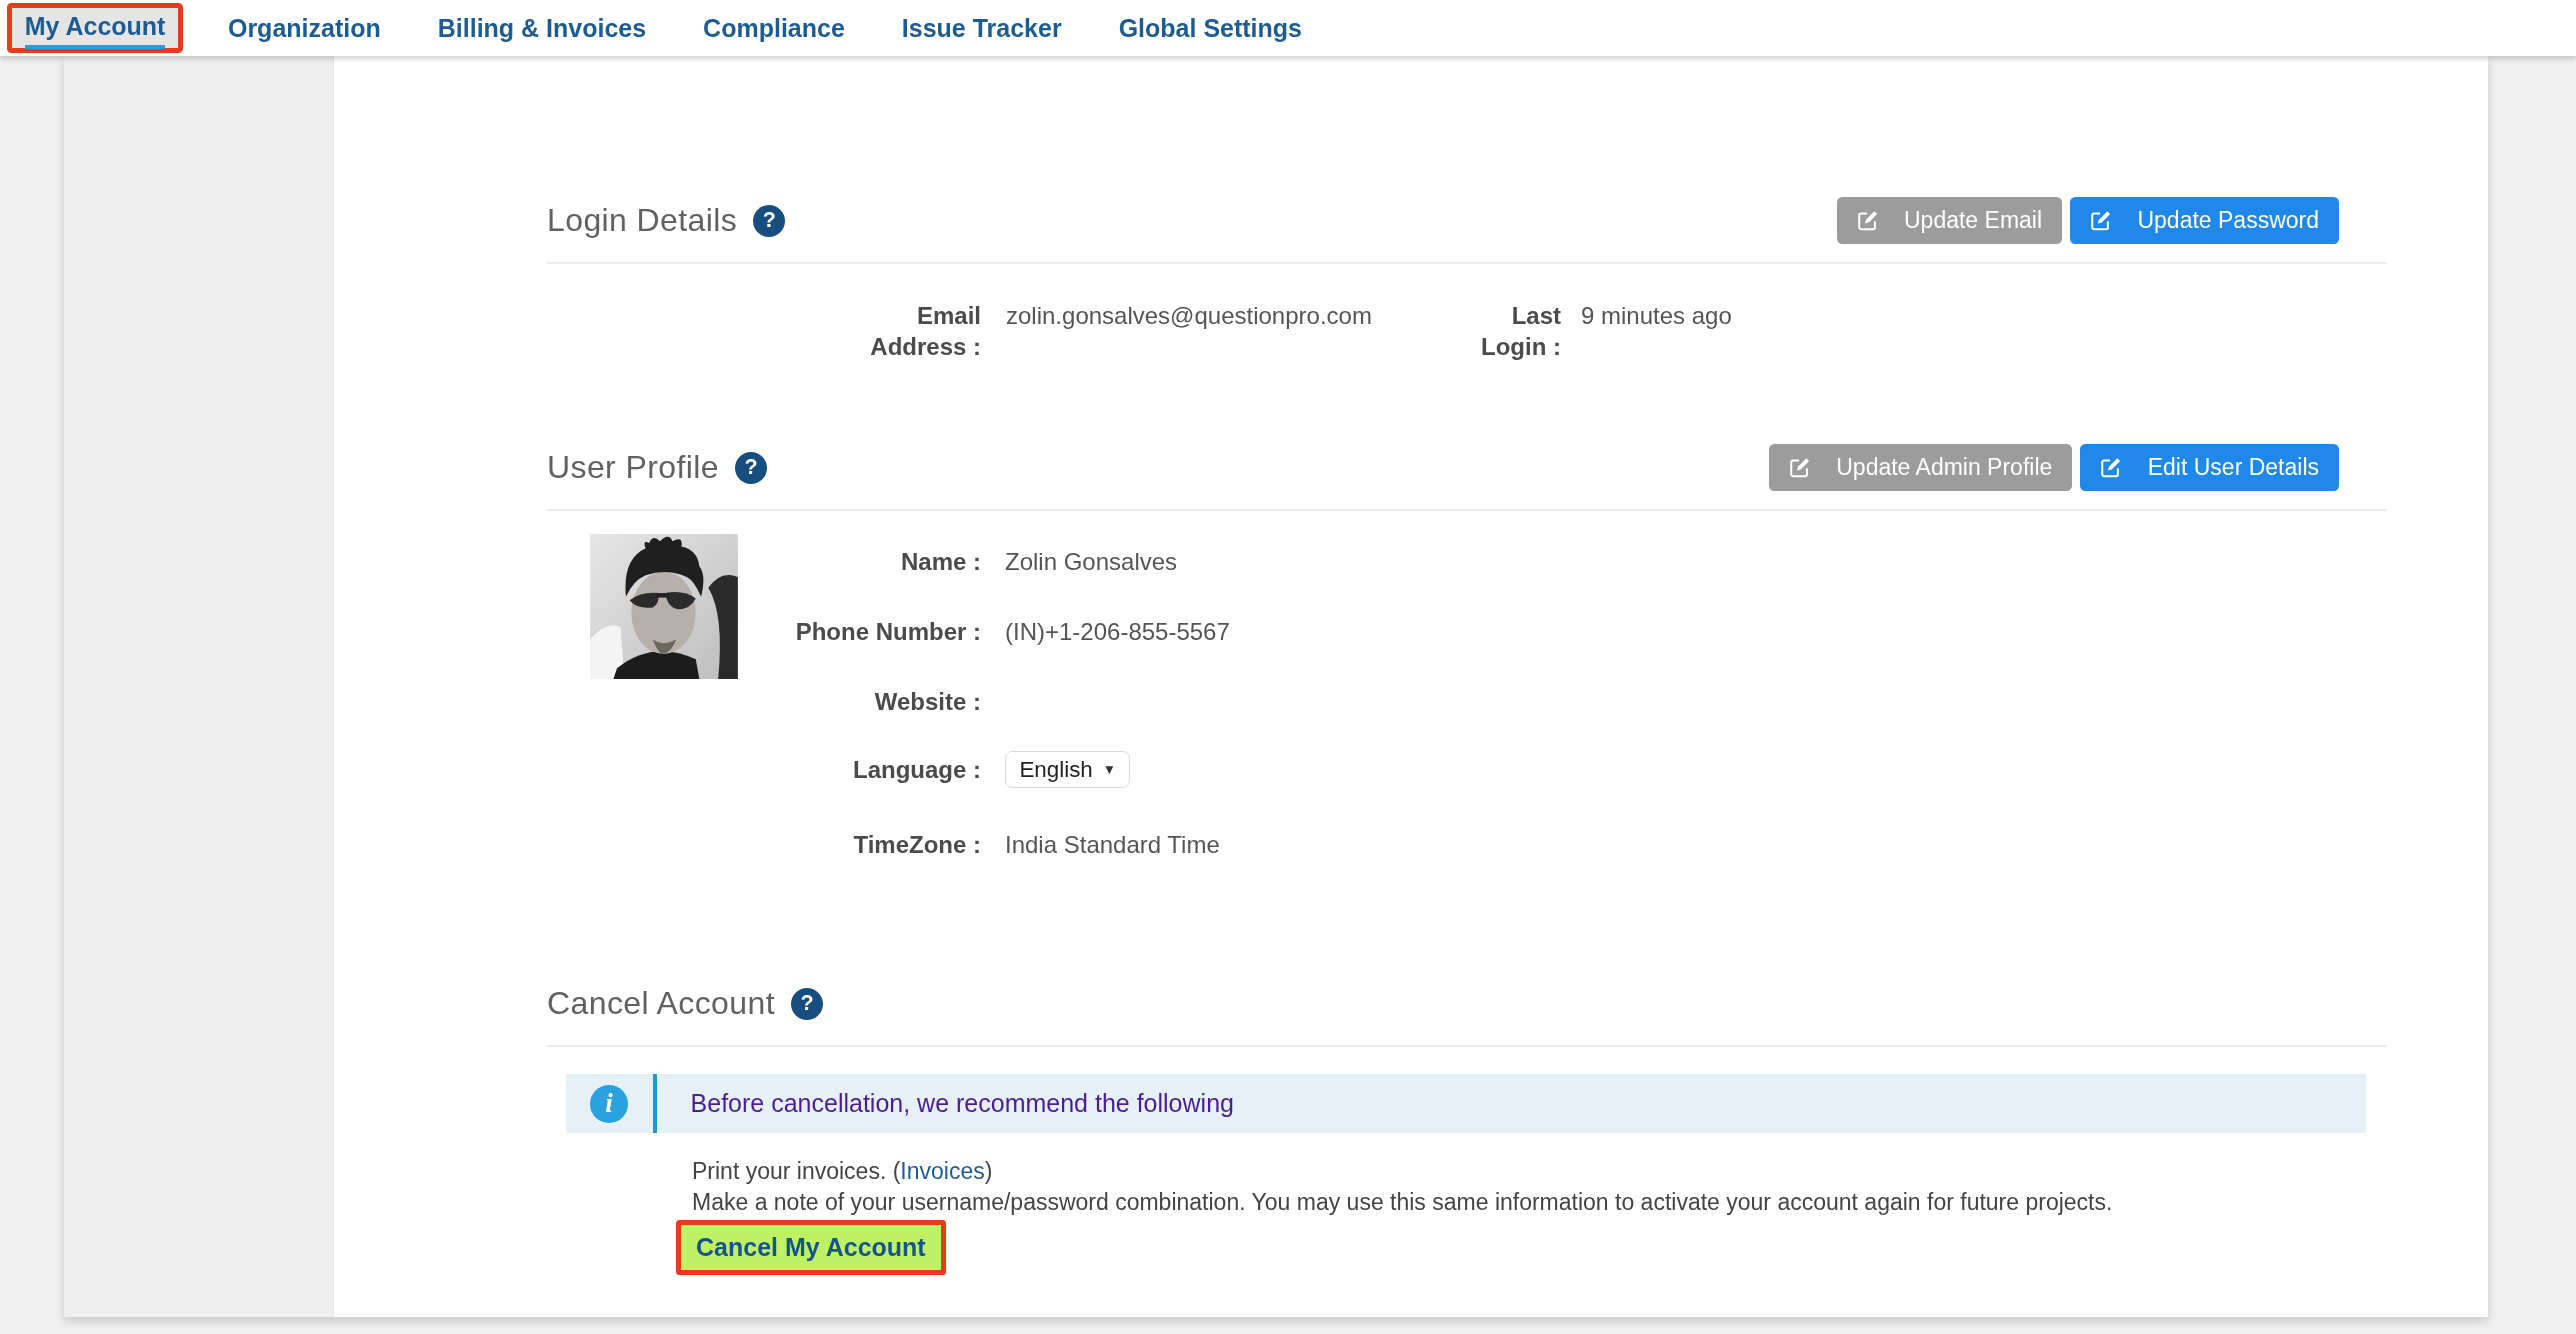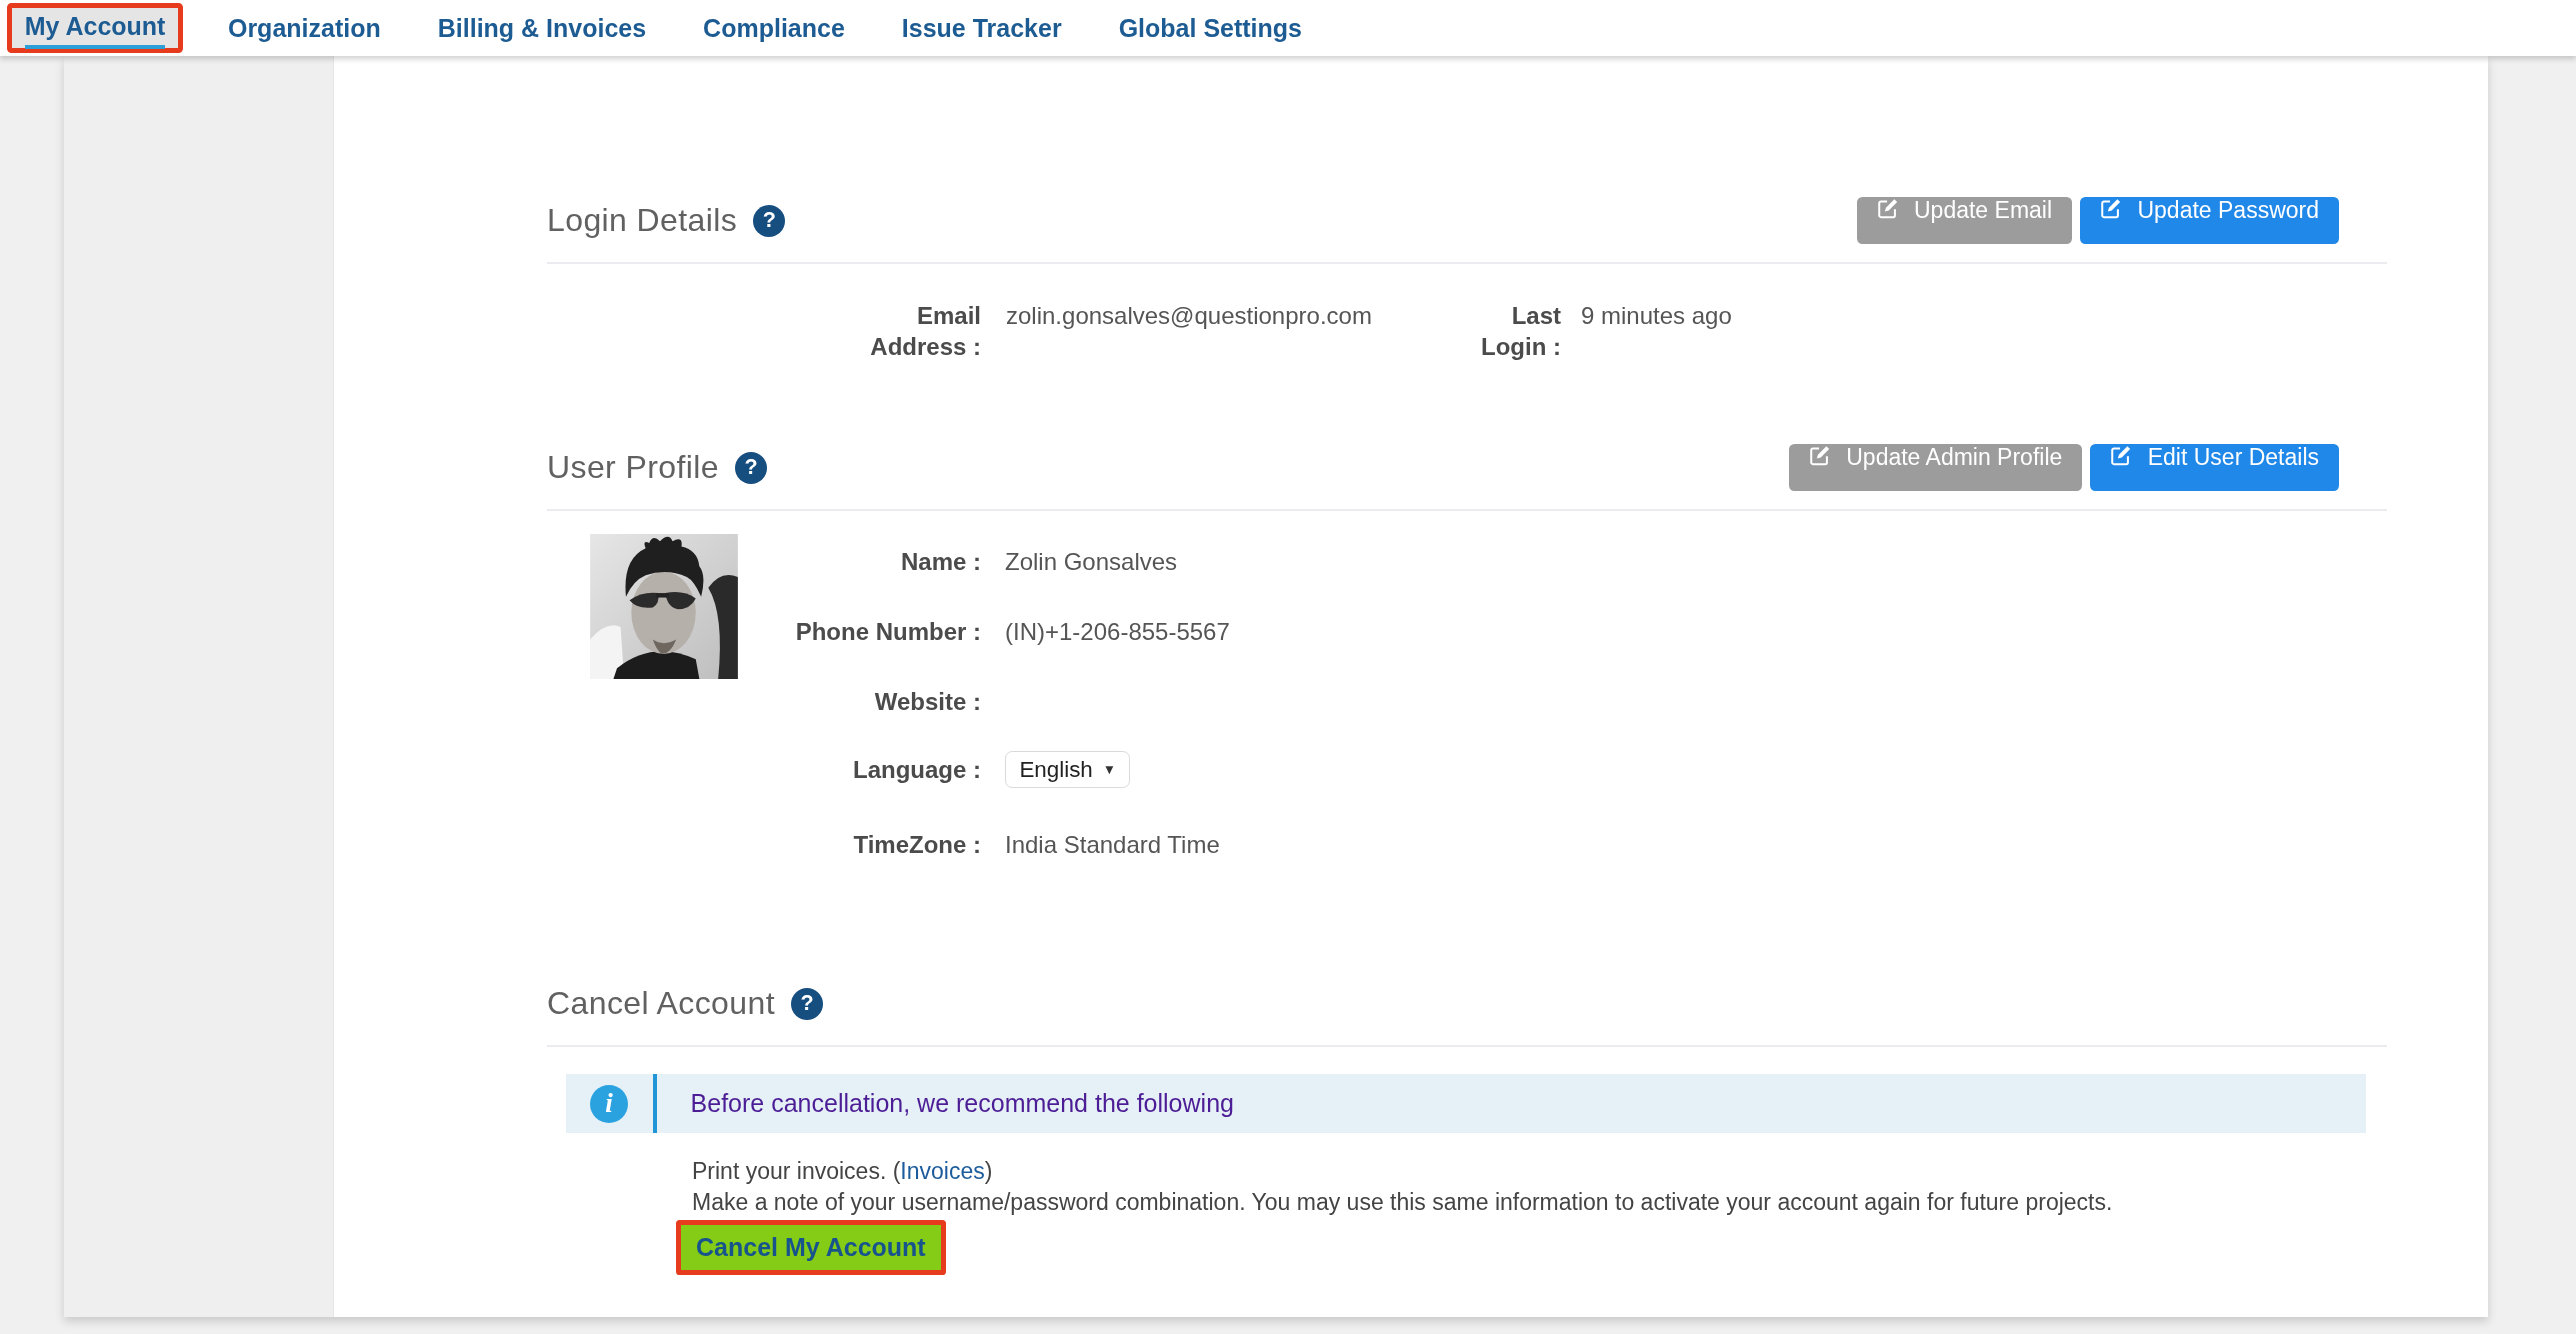--- a/index.html
+++ b/index.html
@@ -33,22 +33,22 @@
 
   
   .sec-header{height:57px;display:flex;align-items:center;justify-content:space-between;}
   .sec-title-wrap{display:flex;align-items:center;}
   .sec-title{font-size:32px;font-weight:300;color:#616161;margin:0;letter-spacing:0.4px;}
   .help-icon{width:32px;height:32px;border-radius:50%;background:#174e80;color:#fff;
              font-size:21.5px;font-weight:700;display:inline-flex;align-items:center;
              justify-content:center;margin-left:16px;cursor:pointer;}
   .btns{display:flex;gap:8px;margin-right:48px;}
   .btn{height:47px;border:none;border-radius:5.4px;color:#fff;font-size:23px;
-       font-family:"Liberation Sans",sans-serif;display:inline-flex;
-       gap:15px;padding:0 20px;cursor:pointer;white-space:nowrap;}
+       font-family:"Liberation Sans",sans-serif;display:inline-flex;align-items:center;
+       gap:25px;padding:0 20px;cursor:pointer;white-space:nowrap;}
   .btn.gray{background:#9c9c9c;}
   .btn.blue{background:#2088e8;}
   .edit-ic{flex:0 0 auto;}
 
   
   .email-row{height:81px;position:relative;}
   .email-row .l1{position:absolute;left:291px;width:143px;top:0;}
   .email-row .v1{position:absolute;left:459px;top:0;}
   .email-row .l2{position:absolute;left:924px;width:90px;top:0;}
   .email-row .v2{position:absolute;left:1034px;top:0;}
@@ -66,21 +66,21 @@
   .alert{height:59px;display:flex;align-items:center;background:#e5f0f7;}
   .info-circle{width:38px;height:38px;border-radius:50%;background:#2ba2e0;color:#fff;
                margin-left:24px;display:inline-flex;align-items:center;justify-content:center;
                font-family:"Liberation Serif",serif;font-style:italic;font-weight:700;
                font-size:27px;flex:0 0 auto;}
   .vrule{width:3.6px;align-self:stretch;background:#2196d6;margin-left:25px;}
   .alert-text{font-size:25px;color:#4c1d95;margin-left:34px;}
   .body-line{font-size:23px;color:#444;line-height:30px;}
   .inline-link{color:#1c5c9c;text-decoration:none;cursor:pointer;}
   .cancel-box{position:absolute;display:inline-block;border:5.4px solid #e73b1e;
-              border-radius:3.6px;padding:8px 15px;background:#84cc16;}
+              border-radius:3.6px;padding:8px 15px;background:#bef264;}
   .cancel-link{font-size:25px;font-weight:700;color:#17538c;text-decoration:none;cursor:pointer;}
 </style>
 </head>
 <body>
 
 <div class="page">
 
   <header class="topnav">
     <div class="annotation-red">
       <a class="tab active">My Account</a>

